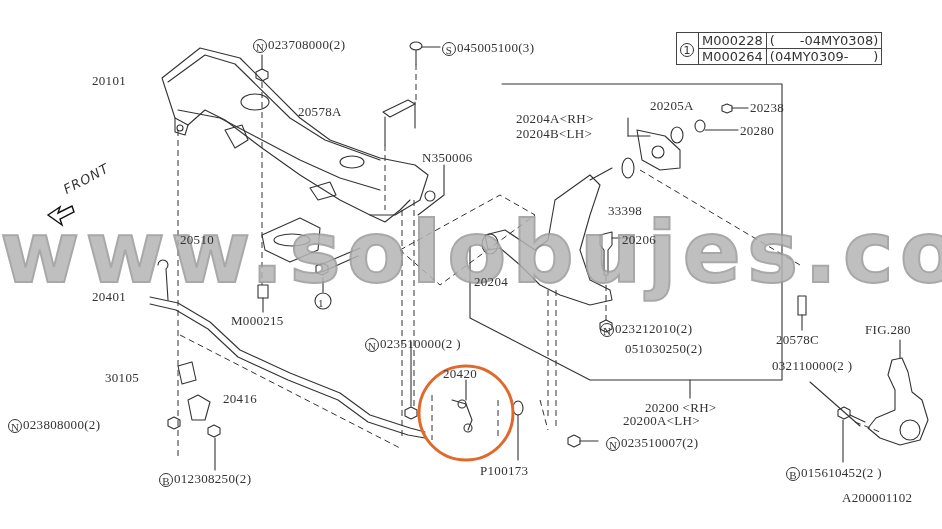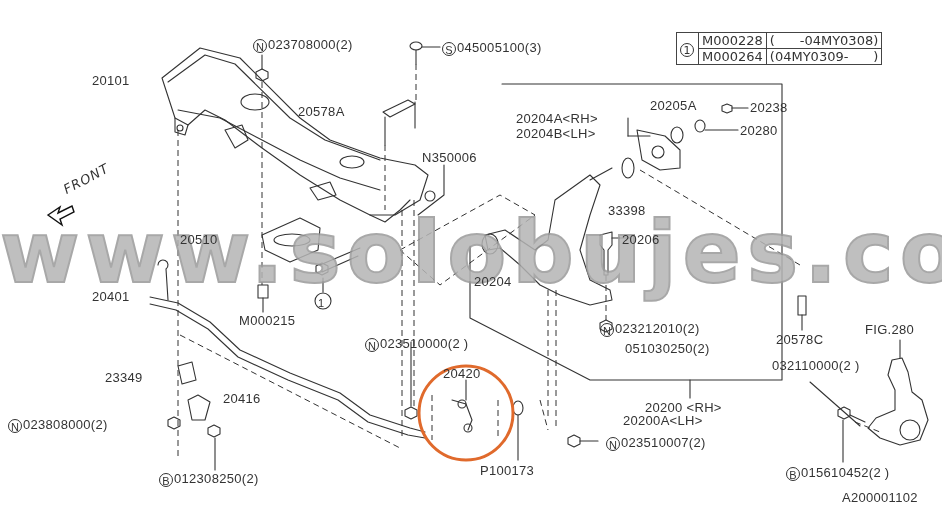--- a/index.html
+++ b/index.html
@@ -1,18 +1,18 @@
 <!DOCTYPE html>
 <html><head>
 <meta charset="utf-8">
 <style>
   html,body{margin:0;padding:0;background:#fff;}
   body{width:942px;height:529px;overflow:hidden;position:relative;font-family:"DejaVu Sans",sans-serif;}
   #stage{position:absolute;left:0;top:0;width:942px;height:529px;}
-  .lbl{position:absolute;font-family:Liberation Sans, sans-serif;font-size:13px;color:#333;white-space:nowrap;letter-spacing:0.3px;line-height:14px;}
+  .lbl{position:absolute;font-family:Liberation Serif, serif;font-size:13px;color:#333;white-space:nowrap;letter-spacing:0.3px;line-height:14px;}
   .circ{display:inline-block;width:14px;height:14px;border:1px solid #333;border-radius:50%;font-size:11px;line-height:14px;text-align:center;margin-right:1px;vertical-align:-2px;box-sizing:border-box;}
   .ref-table{position:absolute;left:676px;top:32px;border-collapse:collapse;font-family:"DejaVu Sans",sans-serif;font-size:13px;color:#333;}
   .ref-table td{border:1px solid #444;padding:0 3px;height:15px;line-height:15px;white-space:nowrap;}
   .watermark{position:absolute;left:0;top:212px;width:942px;height:80px;font-family:"DejaVu Sans",sans-serif;font-weight:bold;font-size:86px;line-height:80px;color:#b5b5b5;letter-spacing:6px;-webkit-text-stroke:2px #9a9a9a;opacity:0.85;pointer-events:none;text-align:center;white-space:nowrap;}
   .front{position:absolute;left:68px;top:182px;font-style:italic;font-size:13px;color:#333;transform:rotate(-28deg);transform-origin:left bottom;letter-spacing:1px;}
 </style>
 </head>
 <body>
 
 <div id="stage">
@@ -177,30 +177,30 @@
   <div class="lbl" style="left:516px;top:127px">20204B&lt;LH&gt;</div>
   <div class="lbl" style="left:650px;top:99px">20205A</div>
   <div class="lbl" style="left:750px;top:101px">20238</div>
   <div class="lbl" style="left:740px;top:124px">20280</div>
   <div class="lbl" style="left:608px;top:204px">33398</div>
   <div class="lbl" style="left:622px;top:233px">20206</div>
   <div class="lbl" style="left:474px;top:275px">20204</div>
   <div class="lbl" style="left:180px;top:233px">20510</div>
 
   <div class="lbl" style="left:318px;top:296px;font-size:11px">1</div>
-  <div class="lbl" style="left:239px;top:314px">M000215</div>
+  <div class="lbl" style="left:231px;top:314px">M000215</div>
   <div class="lbl" style="left:92px;top:290px">20401</div>
   <div class="lbl" style="left:776px;top:333px">20578C</div>
   <div class="lbl" style="left:865px;top:323px">FIG.280</div>
   <div class="lbl" style="left:365px;top:337px"><span class="circ">N</span><span>023510000(2 )</span></div>
   <div class="lbl" style="left:600px;top:322px"><span class="circ">N</span><span>023212010(2)</span></div>
   <div class="lbl" style="left:625px;top:342px">051030250(2)</div>
   <div class="lbl" style="left:772px;top:359px">032110000(2 )</div>
   <div class="lbl" style="left:443px;top:367px">20420</div>
-  <div class="lbl" style="left:105px;top:371px">23349</div>
+  <div class="lbl" style="left:105px;top:371px">30105</div>
   <div class="lbl" style="left:223px;top:392px">20416</div>
   <div class="lbl" style="left:8px;top:418px"><span class="circ">N</span><span>023808000(2)</span></div>
   <div class="lbl" style="left:645px;top:401px">20200  &lt;RH&gt;</div>
   <div class="lbl" style="left:623px;top:414px">20200A&lt;LH&gt;</div>
   <div class="lbl" style="left:606px;top:436px"><span class="circ">N</span><span>023510007(2)</span></div>
   <div class="lbl" style="left:480px;top:464px">P100173</div>
   <div class="lbl" style="left:159px;top:472px"><span class="circ">B</span><span>012308250(2)</span></div>
   <div class="lbl" style="left:786px;top:466px"><span class="circ">B</span><span>015610452(2 )</span></div>
 
   <div class="lbl" style="left:842px;top:491px">A200001102</div>

